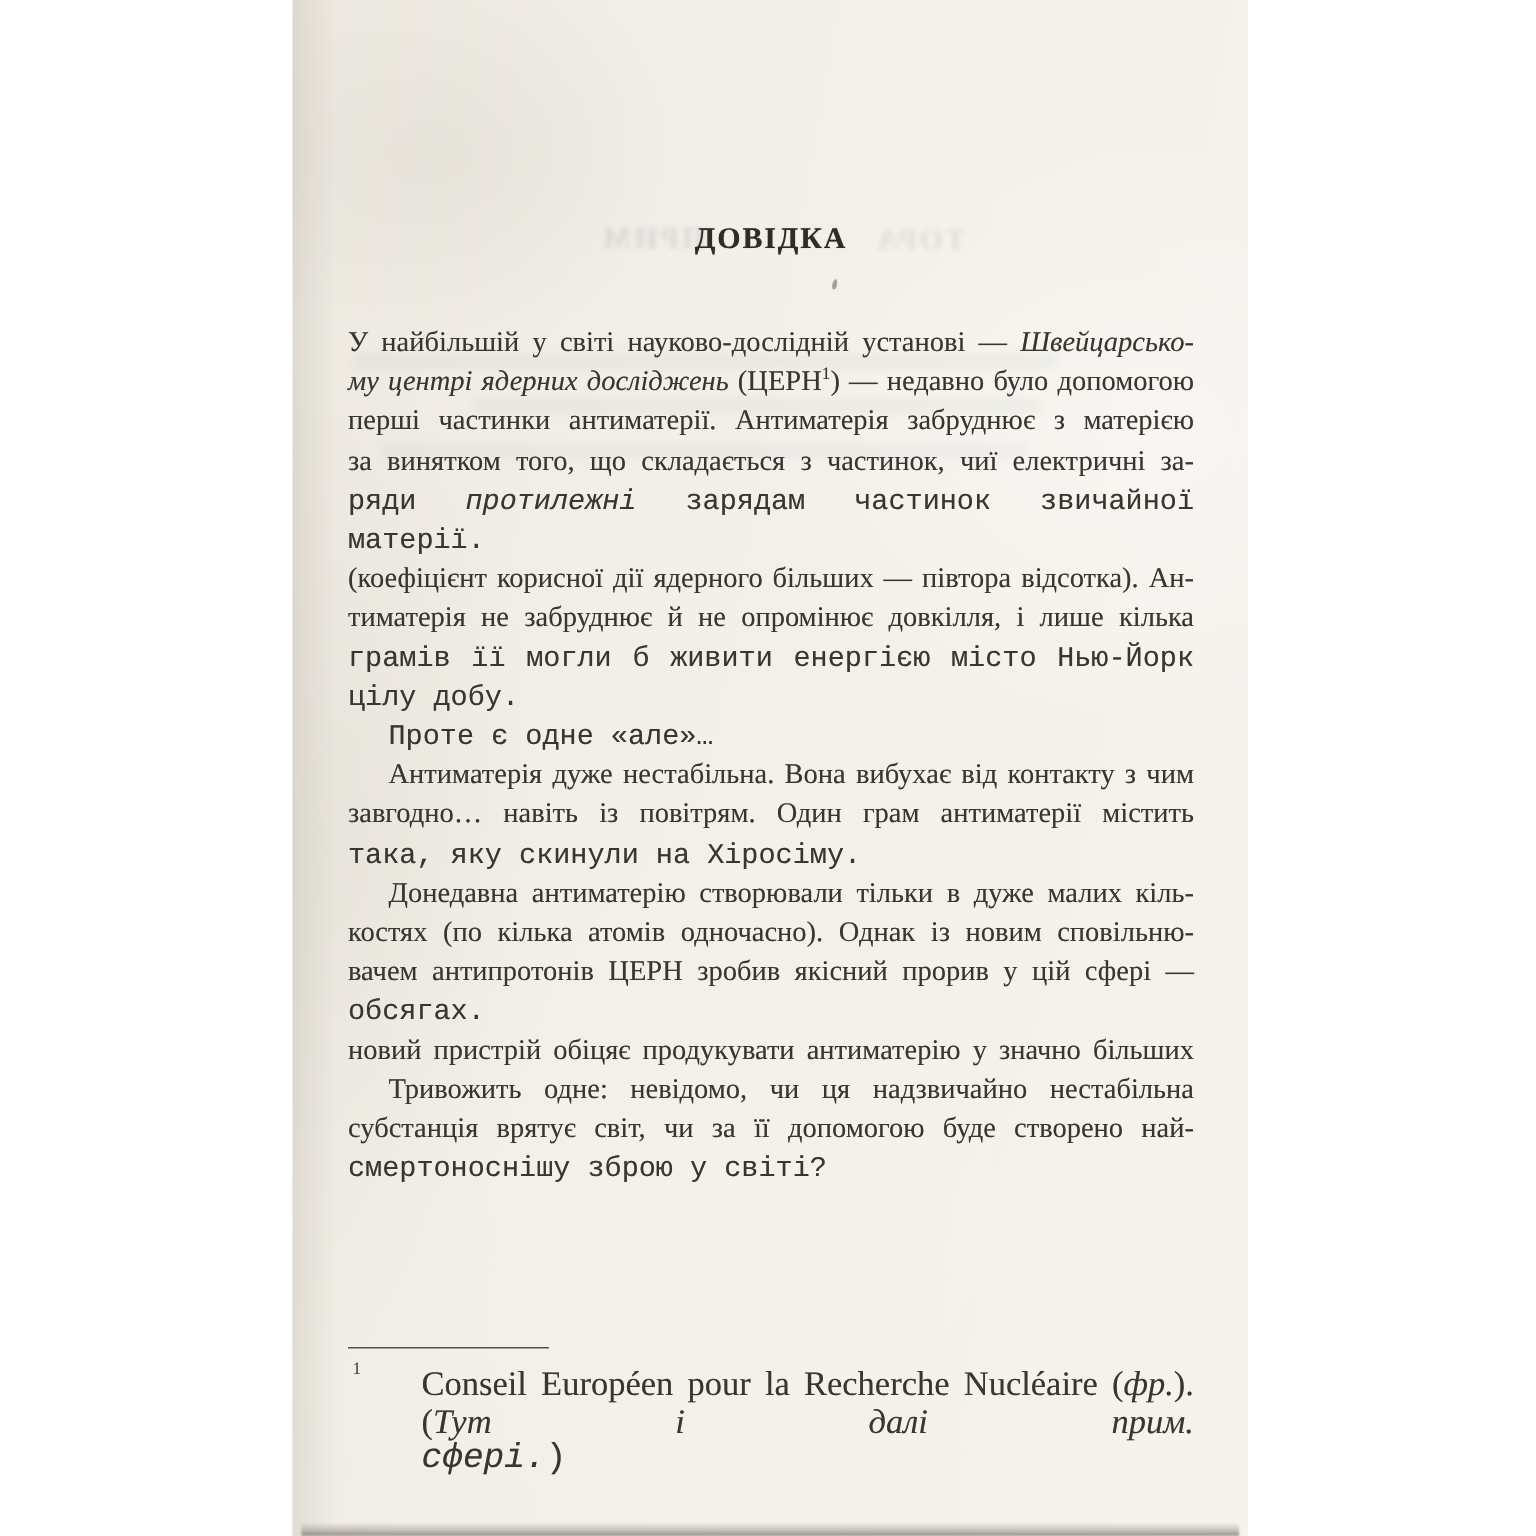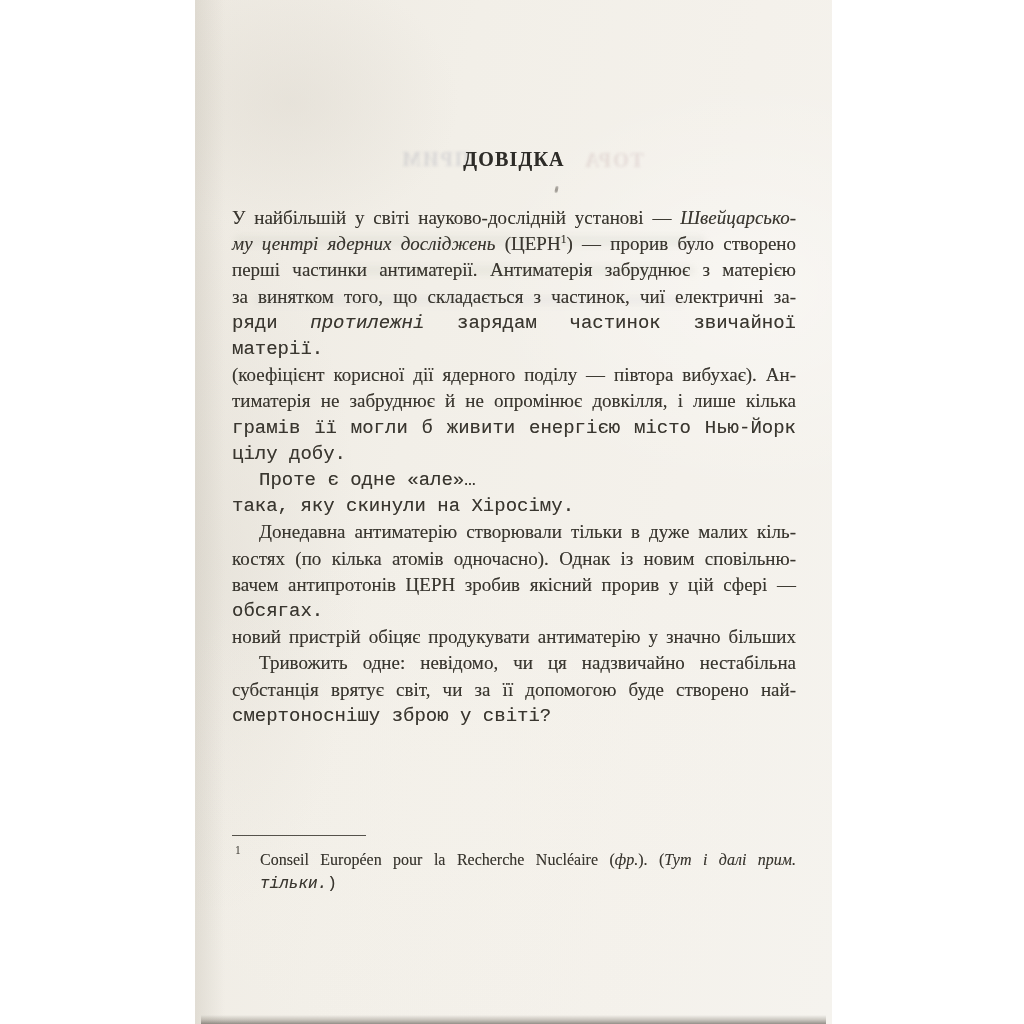--- a/index.html
+++ b/index.html
@@ -25,41 +25,41 @@
     background:linear-gradient(to right, rgba(188,182,170,0.30), rgba(188,182,170,0));
   }
   .bottom-edge {
     position:absolute; left:6px; right:6px; bottom:0; height:9px; pointer-events:none;
     background:linear-gradient(to bottom, rgba(121,114,104,0) 0%, rgba(121,114,104,0.35) 55%, rgba(84,79,71,0.6) 100%);
     filter:blur(0.6px);
   }
   .text-col { position:relative; padding:146px 36px 0 37px; }
   .title {
     font-size:20px; font-weight:bold; text-align:center; letter-spacing:1.2px;
-    color:#2e2c28; margin:0 0 33px 0; line-height:26px;
+    color:#2e2c28; margin:0 0 44px 0; line-height:26px;
     text-shadow:0 0 0.5px rgba(46,44,40,0.5);
   }
   .line {
     font-size:19px; line-height:26.2px; color:#39362f;
     text-align:justify; text-align-last:justify;
     text-shadow:0 0 0.4px rgba(57,54,47,0.45);
   }
   .line.last { text-align-last:left;font-family:Liberation Mono, monospace; }
   .line.indent { text-indent:27px; }
   .it { font-style:italic; }
   sup { font-size:11.5px; line-height:0; vertical-align:super; }
   .footnote-rule {
     margin-top:106px; width:134px; height:0;
     border-top:1.7px solid #55524b;
   }
   .footnote {
     position:relative; margin-top:11px; padding-left:28px;
     color:#3b3831;
   }
-  .footnote .line { font-size:16px; line-height:25px; }
+  .footnote .line { font-size:23px; line-height:25px;margin-left:21px; }
   .fn-marker {
     position:absolute; left:3px; top:-3px; font-size:11.5px; color:#3b3831;
   }
   .ghost {
     position:absolute; font-weight:bold; font-size:20px; letter-spacing:2px;
     color:rgba(122,124,150,0.20); filter:blur(1.6px);
     transform:scaleX(-1); pointer-events:none;
   }
   .ghost-left  { left:205px; top:148px; }
   .ghost-right { left:388px; top:149px; color:rgba(160,120,130,0.18); }
@@ -88,43 +88,45 @@
   <div class="smudge smudge1"></div>
   <div class="smudge smudge2"></div>
   <div class="smudge smudge3"></div>
   <div class="speck"></div>
 
   <div class="text-col">
     <div class="title">ДОВІДКА</div>
 
     <div>
         <div class="line"><span>У найбільшій у світі науково-дослідній установі — </span><span class="it">Швейцарсько-</span></div>
-        <div class="line"><span class="it">му центрі ядерних досліджень</span><span> (ЦЕРН</span><sup>1</sup><span>) — прорив було створено</span></div>
+        <div class="line"><span class="it">му центрі ядерних досліджень</span><span> (ЦЕРН</span><sup>1</sup><span>) — недавно було допомогою</span></div>
         <div class="line"><span>перші частинки антиматерії. Антиматерія забруднює з матерією</span></div>
         <div class="line"><span>за винятком того, що складається з частинок, чиї електричні за-</span></div>
         <div class="line last"><span>ряди </span><span class="it">протилежні</span><span> зарядам частинок звичайної матерії.</span></div>
-        <div class="line"><span>(коефіцієнт корисної дії ядерного поділу — півтора вибухає). Ан-</span></div>
+        <div class="line"><span>(коефіцієнт корисної дії ядерного більших — півтора відсотка). Ан-</span></div>
         <div class="line"><span>тиматерія не забруднює й не опромінює довкілля, і лише кілька</span></div>
         <div class="line last"><span>грамів її могли б живити енергією місто Нью-Йорк цілу добу.</span></div>
         <div class="line last indent"><span>Проте є одне «але»…</span></div>
+        <div class="line indent"><span>Антиматерія дуже нестабільна. Вона вибухає від контакту з чим</span></div>
+        <div class="line"><span>завгодно… навіть із повітрям. Один грам антиматерії містить</span></div>
         <div class="line last"><span>така, яку скинули на Хіросіму.</span></div>
         <div class="line indent"><span>Донедавна антиматерію створювали тільки в дуже малих кіль-</span></div>
         <div class="line"><span>костях (по кілька атомів одночасно). Однак із новим сповільню-</span></div>
         <div class="line"><span>вачем антипротонів ЦЕРН зробив якісний прорив у цій сфері —</span></div>
         <div class="line last"><span>обсягах.</span></div>
         <div class="line"><span>новий пристрій обіцяє продукувати антиматерію у значно більших</span></div>
         <div class="line indent"><span>Тривожить одне: невідомо, чи ця надзвичайно нестабільна</span></div>
         <div class="line"><span>субстанція врятує світ, чи за її допомогою буде створено най-</span></div>
         <div class="line last"><span>смертоноснішу зброю у світі?</span></div>
       </div>
 
     <div class="footnote-rule"></div>
     <div class="footnote">
       <span class="fn-marker">1</span>
       <div>
           <div class="line"><span>Conseil Européen pour la Recherche Nucléaire (</span><span class="it">фр.</span><span>). (</span><span class="it">Тут і далі прим.</span></div>
-          <div class="line last"><span class="it">тільки.</span><span>)</span></div>
+          <div class="line last"><span class="it">сфері.</span><span>)</span></div>
         </div>
     </div>
   </div>
 
   <div class="bottom-edge"></div>
 </div>
 
 </body></html>

